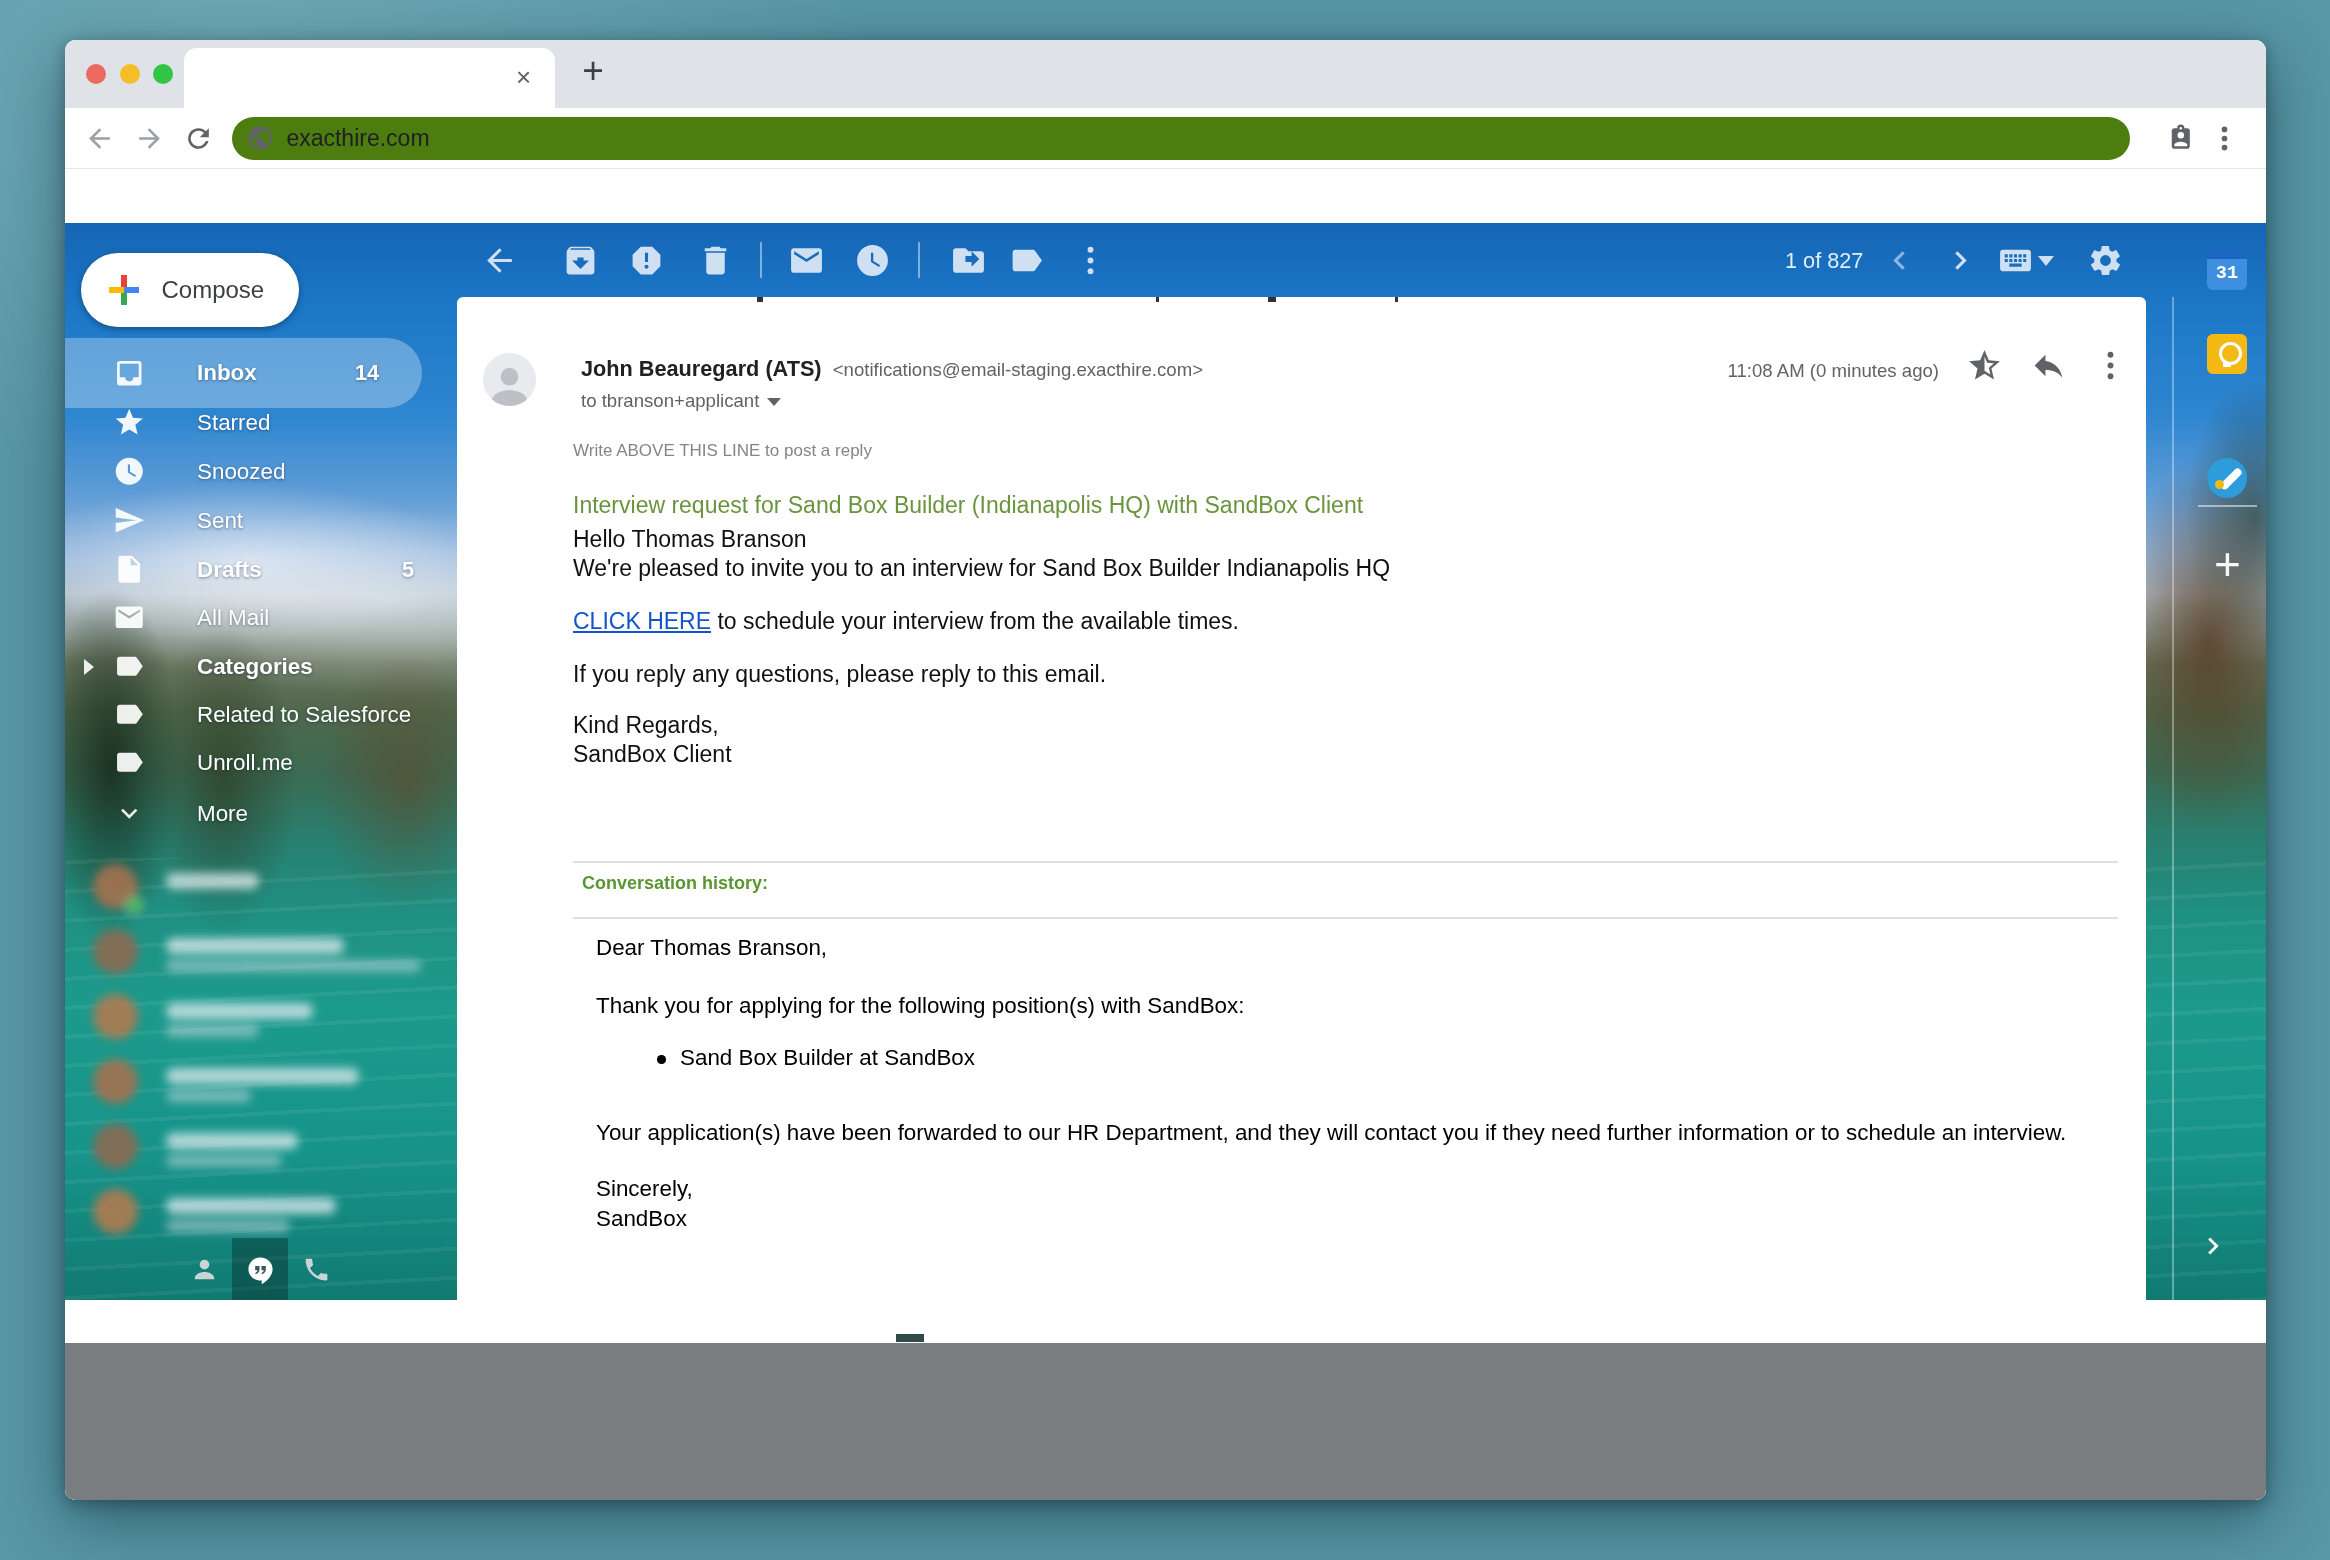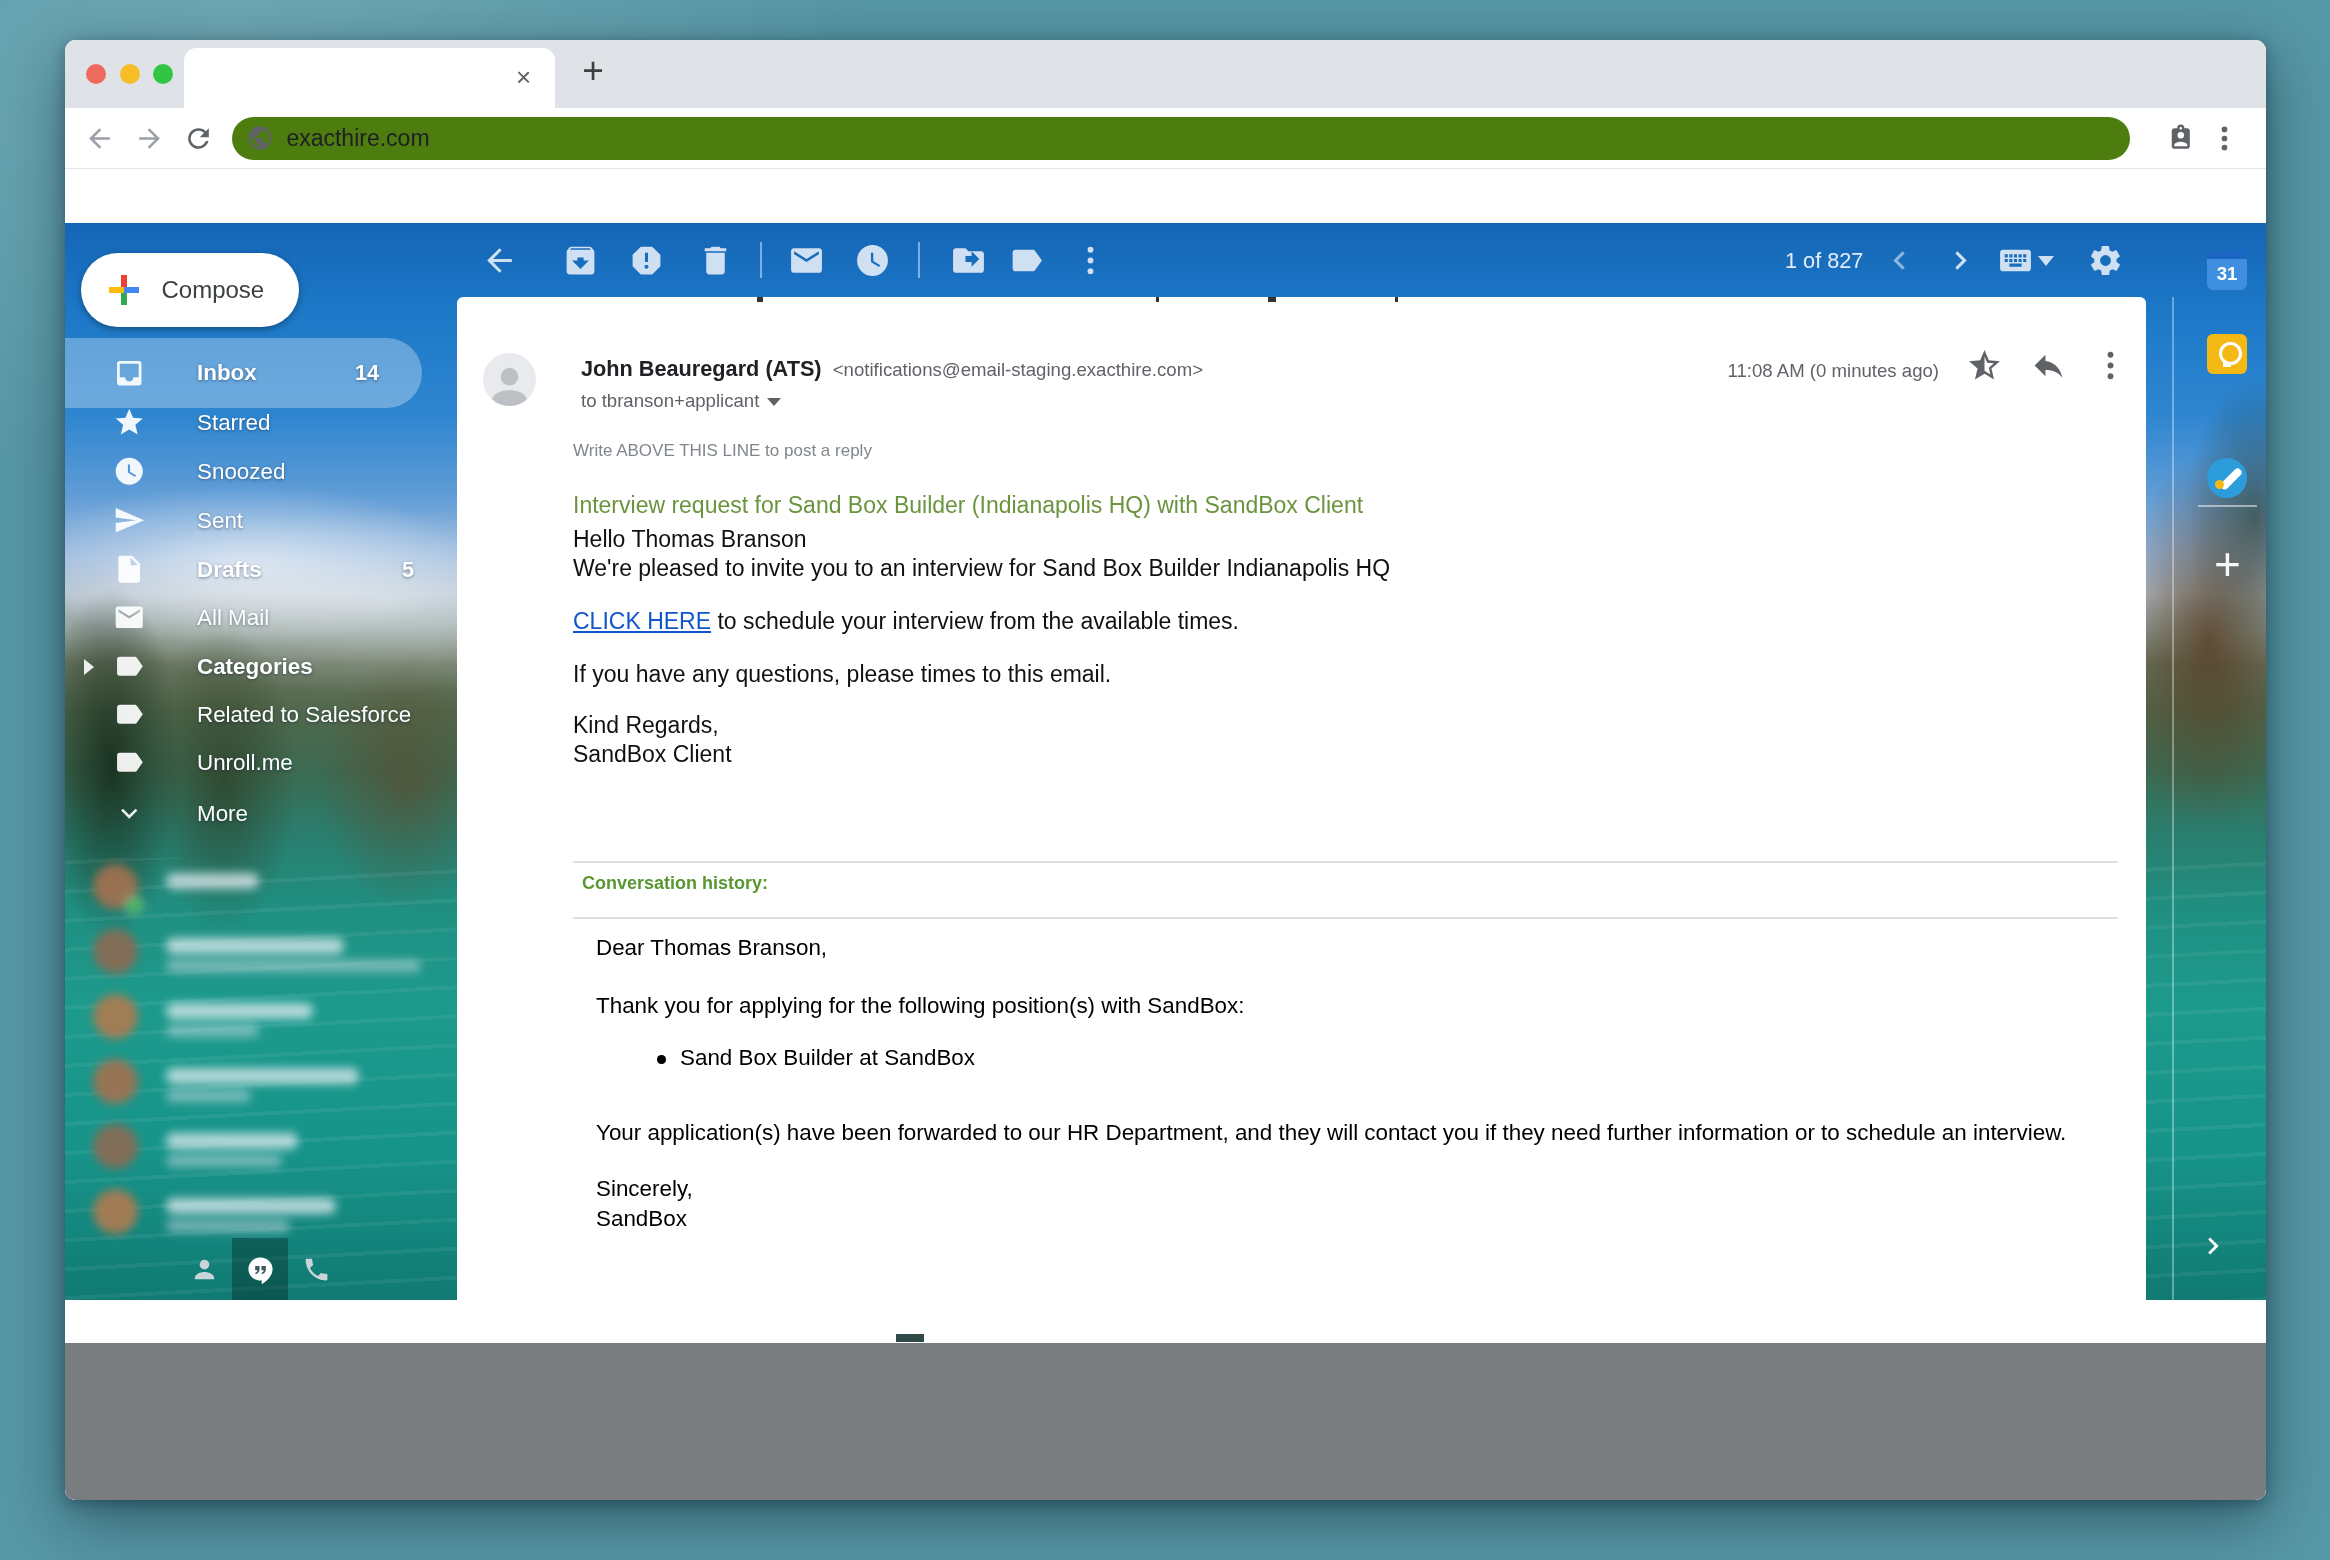--- a/index.html
+++ b/index.html
@@ -73,21 +73,21 @@
   .cava.v2{background:#8d6a52;} .cava.v3{background:#b07a50;}
   .cdot{position:absolute;left:60px;top:40px;width:14px;height:14px;border-radius:50%;background:#3bb24a;border:2.3px solid rgba(255,255,255,.7);}
   .cname{position:absolute;left:101px;top:17px;height:15.5px;border-radius:7.7px;background:rgba(225,235,240,.85);}
   .cname2{position:absolute;left:101px;top:39px;height:12.4px;border-radius:6.2px;background:rgba(205,220,228,.6);}
   
   .htabs{position:absolute;left:111px;top:1015px;width:170px;height:62px;display:flex;}
   .htab{position:relative;width:56px;height:62px;display:flex;align-items:center;justify-content:center;color:#c9d4d6;}
   .htab svg{width:29px;height:29px;}
   .htab-sel{background:rgba(0,0,0,.28);color:#ffffff;}
   
-  .rstrip-icon{position:absolute;left:2142px;width:40px;height:40px;}
+  .rstrip-icon{position:absolute;left:2142px;width:40px;height:40px;font-family:Liberation Mono, monospace;}
   .cal{background:#3f8fe0;border-radius:6.2px;overflow:hidden;}
   .cal .cal-top{height:9.3px;background:#1a66c0;}
   .cal .cal-num{color:#fff;font-size:18.6px;font-weight:700;text-align:center;line-height:29px;}
   .keep{background:#f5b915;border-radius:6.2px;position:relative;}
   .bulb{position:absolute;left:11.6px;top:7.7px;width:17px;height:17px;border-radius:50%;border:3.1px solid #fff;}
   .bulb-base{position:absolute;left:16.3px;top:28px;width:7.7px;height:5.4px;background:#fff;}
   .tasks{background:#2d9cdb;border-radius:50%;position:relative;}
   .tasks .bar{position:absolute;left:10.8px;top:17px;width:26px;height:7.7px;border-radius:3.9px;background:#fff;transform:rotate(-45deg);}
   .tasks .dot{position:absolute;left:7.7px;top:21.7px;width:9.3px;height:9.3px;border-radius:50%;background:#f5b915;}
   .rdivider{position:absolute;left:2133px;top:282px;width:59px;height:1.5px;background:rgba(255,255,255,.5);}
@@ -441,21 +441,21 @@
               </svg>
           </div>
 
           <div class="bodytext hint" style="top:144px;">Write ABOVE THIS LINE to post a reply</div>
           <div class="bodytext subject" style="top:195px;">Interview request for Sand Box Builder (Indianapolis HQ) with SandBox Client</div>
           <div class="bodytext" style="top:229px;">Hello Thomas Branson</div>
           <div class="bodytext" style="top:258px;">We're pleased to invite you to an interview for Sand Box Builder Indianapolis HQ</div>
           <div class="bodytext linkline" style="top:311px;">
             <a>CLICK HERE</a><span> to schedule your interview from the available times.</span>
           </div>
-          <div class="bodytext" style="top:364px;">If you have any questions, please times to this email.</div>
+          <div class="bodytext" style="top:364px;">If you reply any questions, please reply to this email.</div>
           <div class="bodytext" style="top:415px;">Kind Regards,</div>
           <div class="bodytext" style="top:444px;">SandBox Client</div>
 
           <div class="divider" style="top:564px;"></div>
           <div class="hist-label" style="top:576px;">Conversation history:</div>
           <div class="divider" style="top:620px;"></div>
 
           <div class="histtext" style="top:638px;">Dear Thomas Branson,</div>
           <div class="histtext" style="top:696px;">Thank you for applying for the following position(s) with SandBox:</div>
           <div class="bullet-dot" style="top:758px;"></div>

